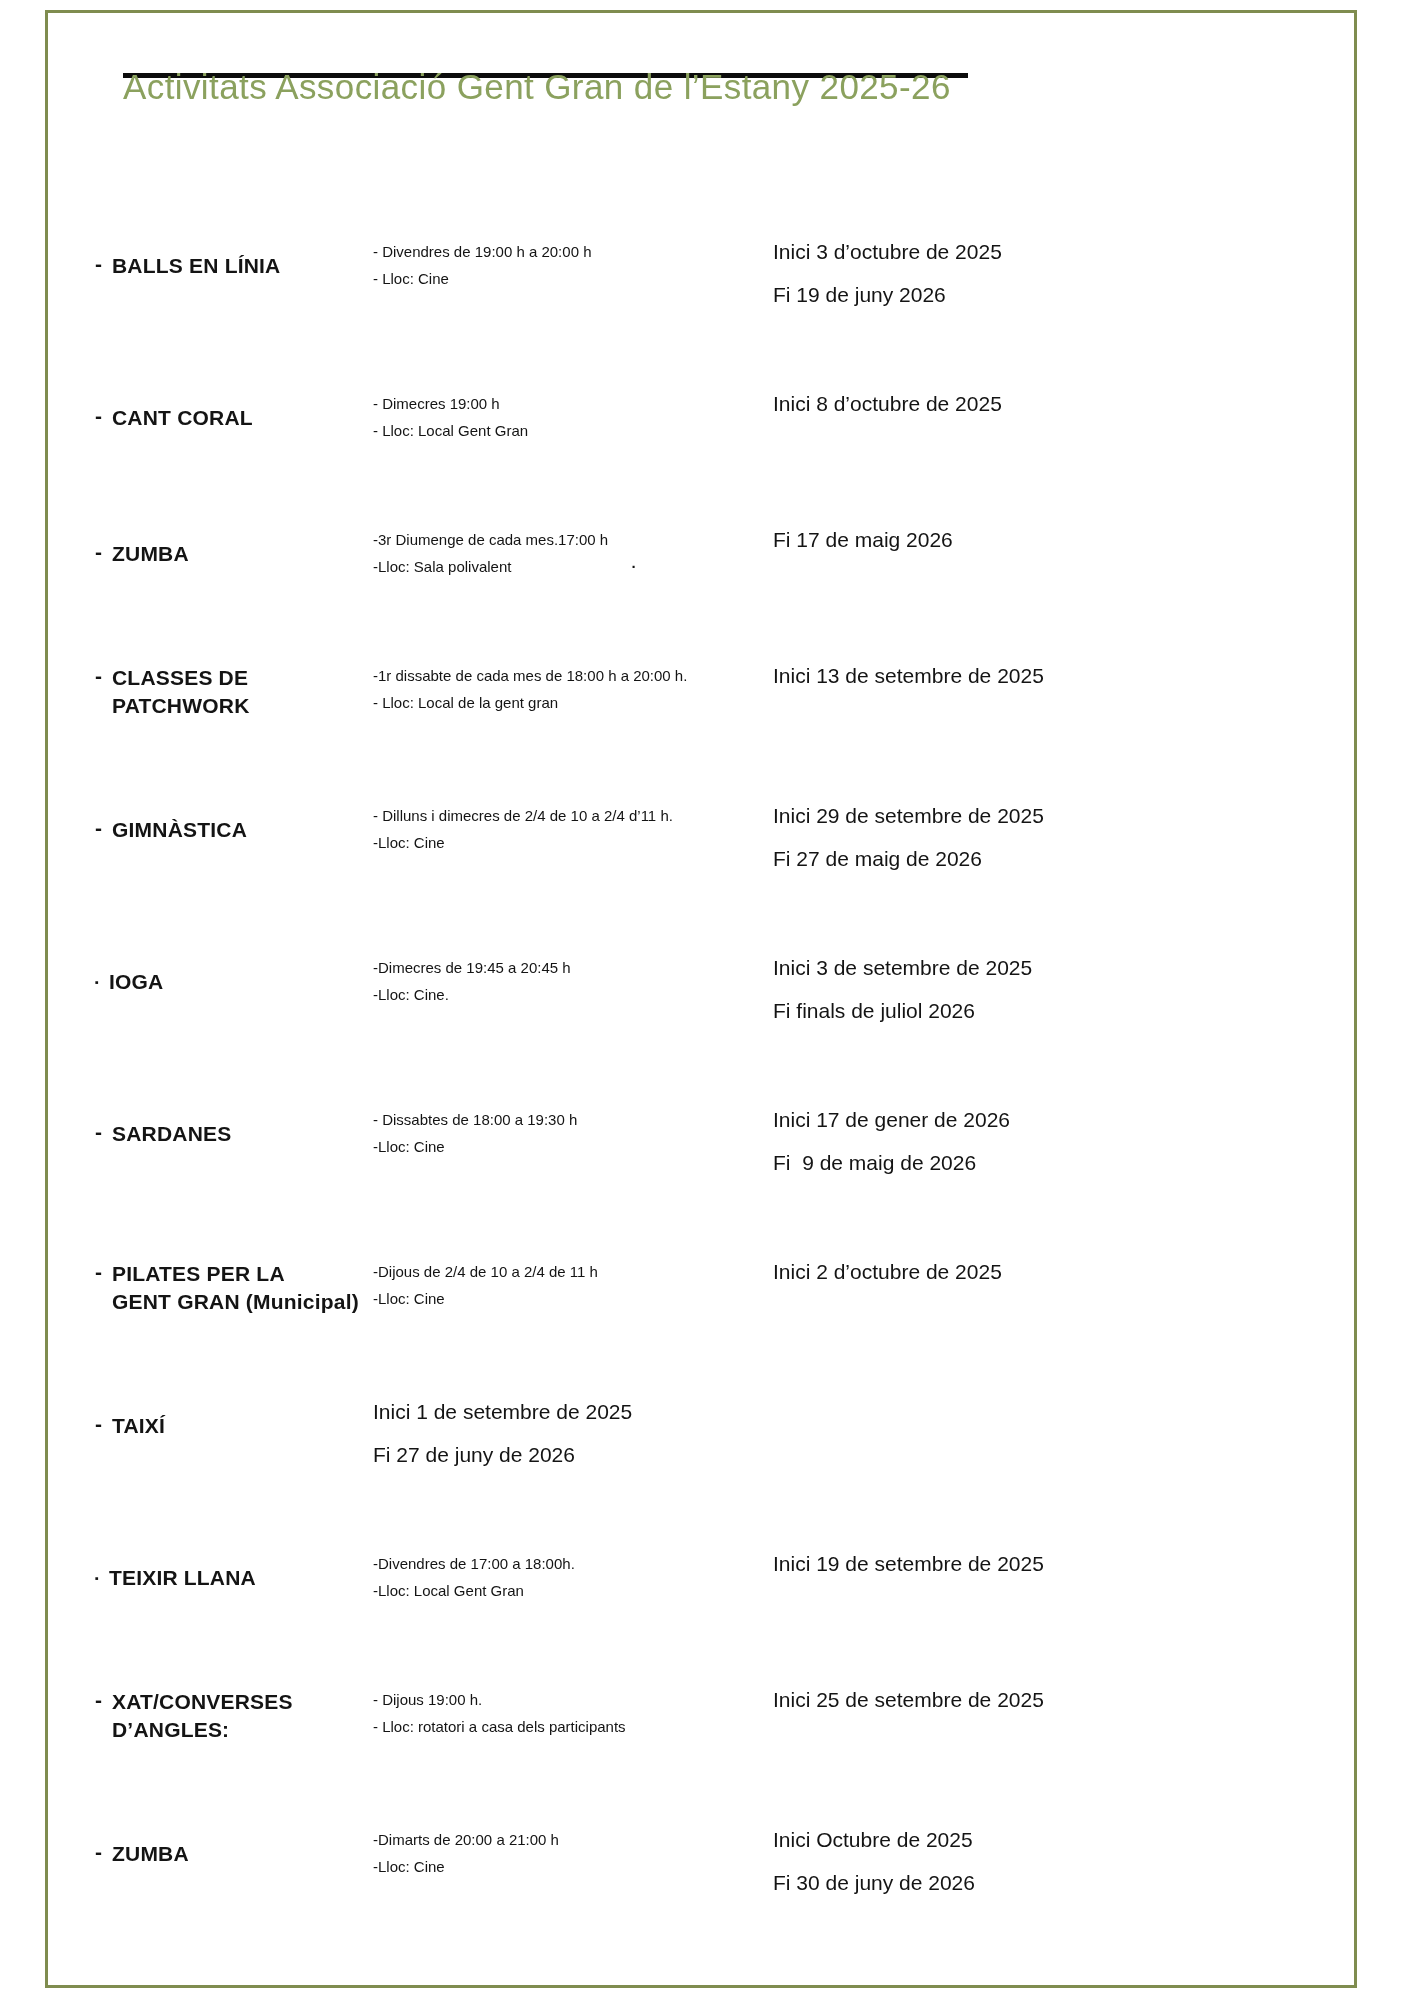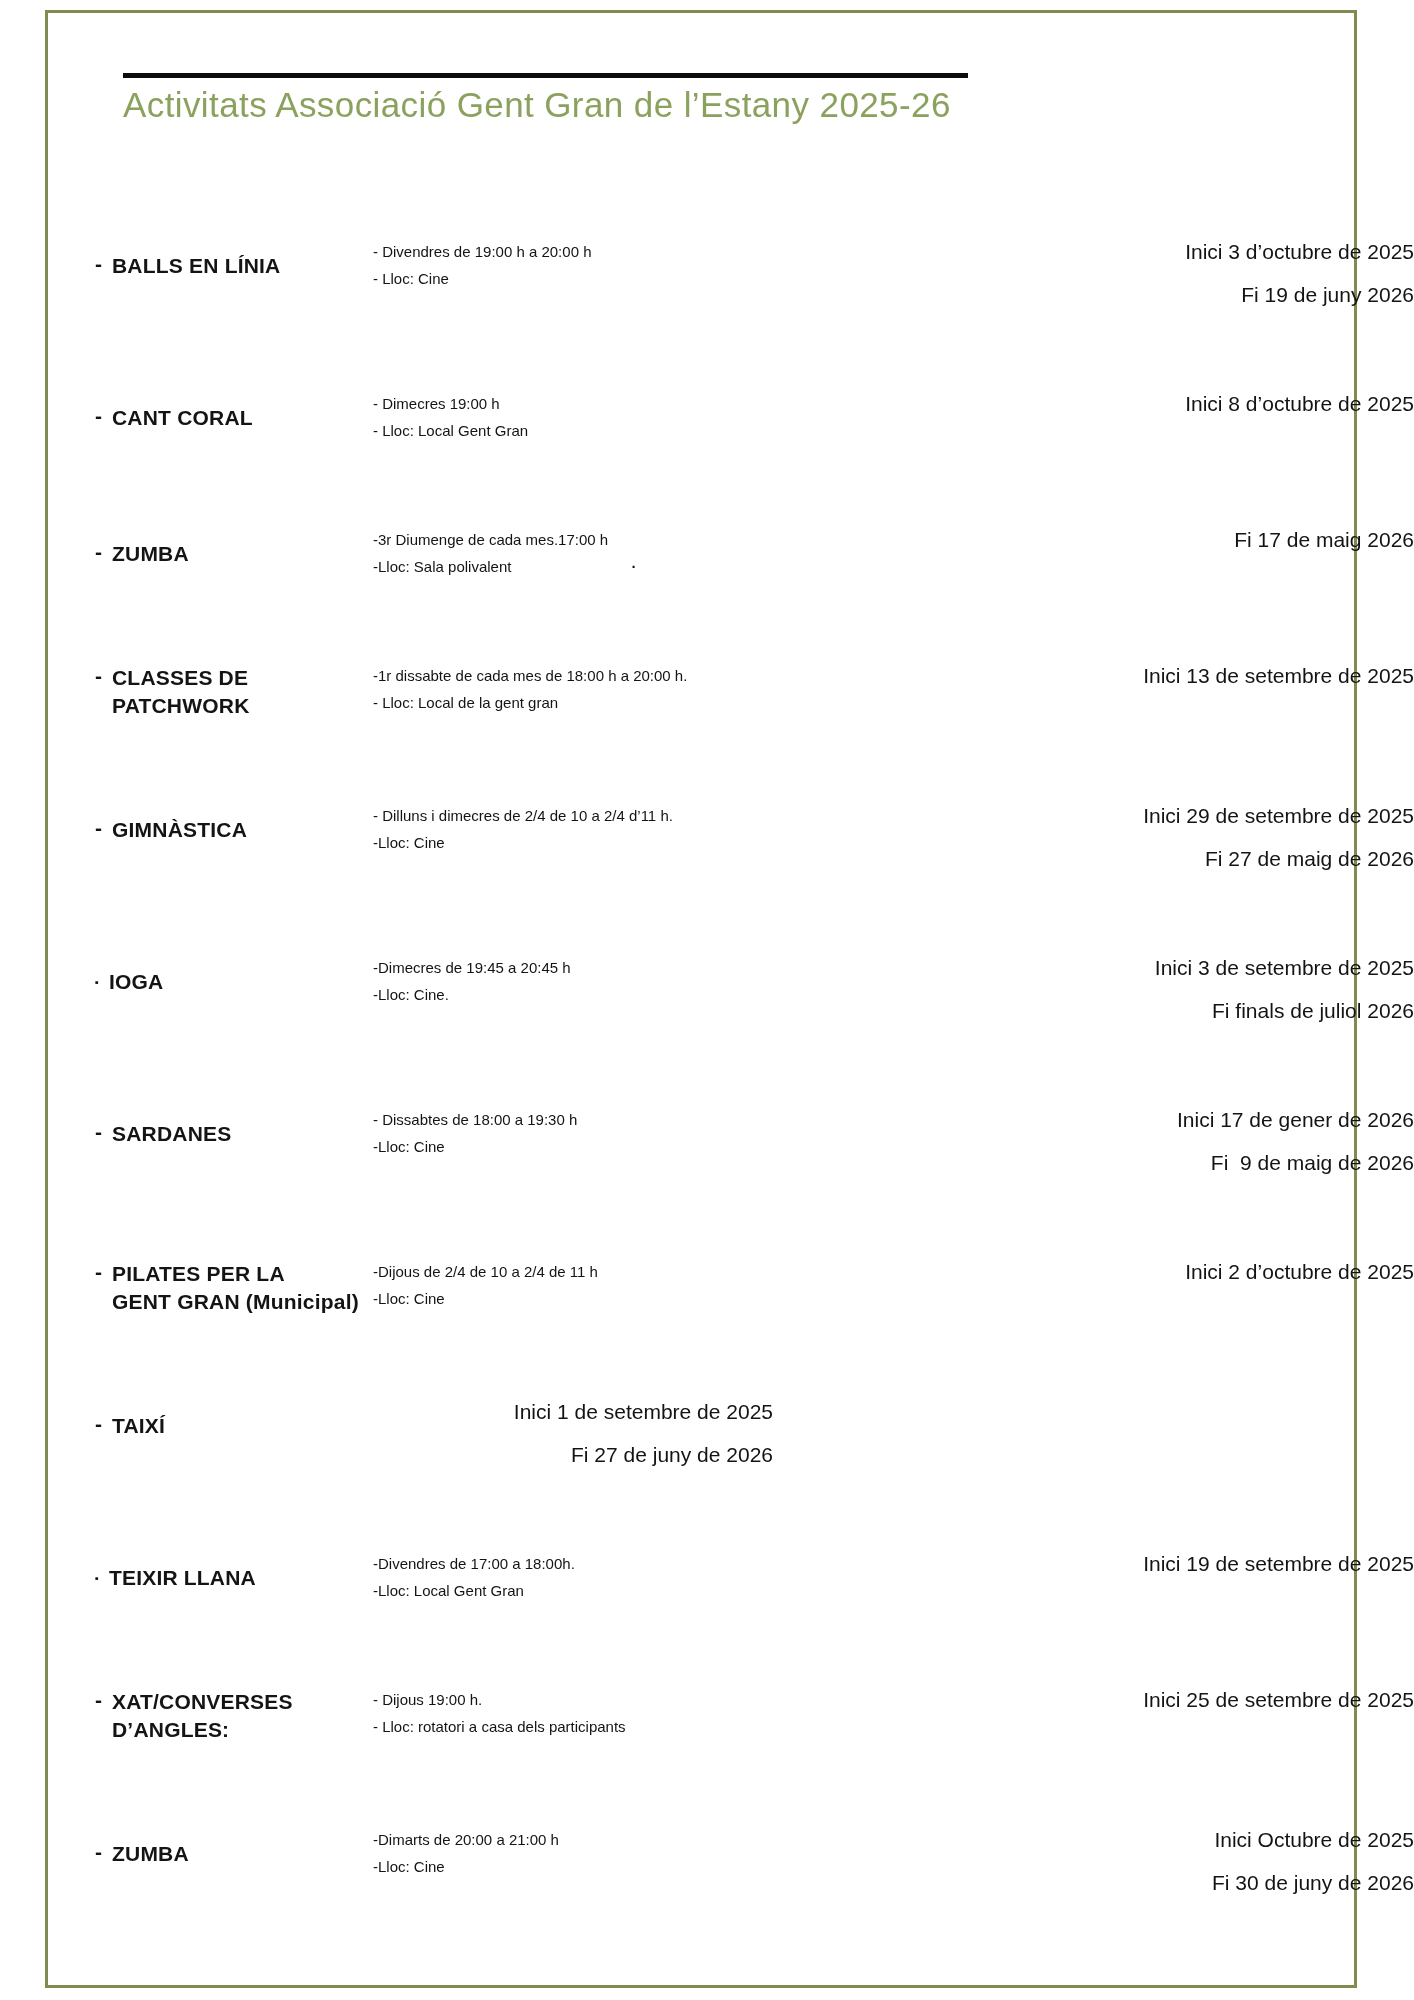--- a/index.html
+++ b/index.html
@@ -15,21 +15,21 @@
     position: absolute; left: 45px; top: 10px;
     width: 1312px; height: 1978px;
     border: 3px solid var(--border-green, #7f8c4f);
   }
   .title-rule {
     position: absolute; left: 123px; top: 73px;
     width: 845px; height: 5px;
     background: var(--rule-black, #0c0c0c);
   }
   .doc-title {
-    position: absolute; left: 123px; top: 85px;
+    position: absolute; left: 123px; top: 67px;
     font-size: 35px; font-weight: 400;
     letter-spacing: 0.4px;
     color: var(--title-green, #8ba15e);
     white-space: nowrap;
   }
   .activities {
     position: absolute; left: 0; top: 238px; width: 1414px;
   }
   .activity-row {
     display: grid;
@@ -43,21 +43,21 @@
   .bullet {
     font-weight: 700; font-size: 21px; line-height: 24px;
     flex: 0 0 auto;
   }
   .bullet.square { font-size: 11px; line-height: 28px; }
   .name-line {
     font-weight: 700; font-size: 21px; line-height: 28px;
     letter-spacing: 0.2px; white-space: pre;
   }
   .sched-line { font-size: 15px; line-height: 27px; white-space: pre; }
-  .date-line  { font-size: 21px; line-height: 27px; white-space: pre; text-align: right; }
+  .date-line  { font-size: 21px; line-height: 27px; white-space: pre; }
   .date-line + .date-line { margin-top: 16px; }
   .stray-dot { display: inline-block; margin-left: 120px; font-weight: 700; }
 </style>
 </head>
 <body>
 
 <div class="page">
   <div class="page-border"></div>
   <div class="title-rule"></div>
   <h1 class="doc-title">Activitats Associació Gent Gran de l’Estany 2025-26</h1>

